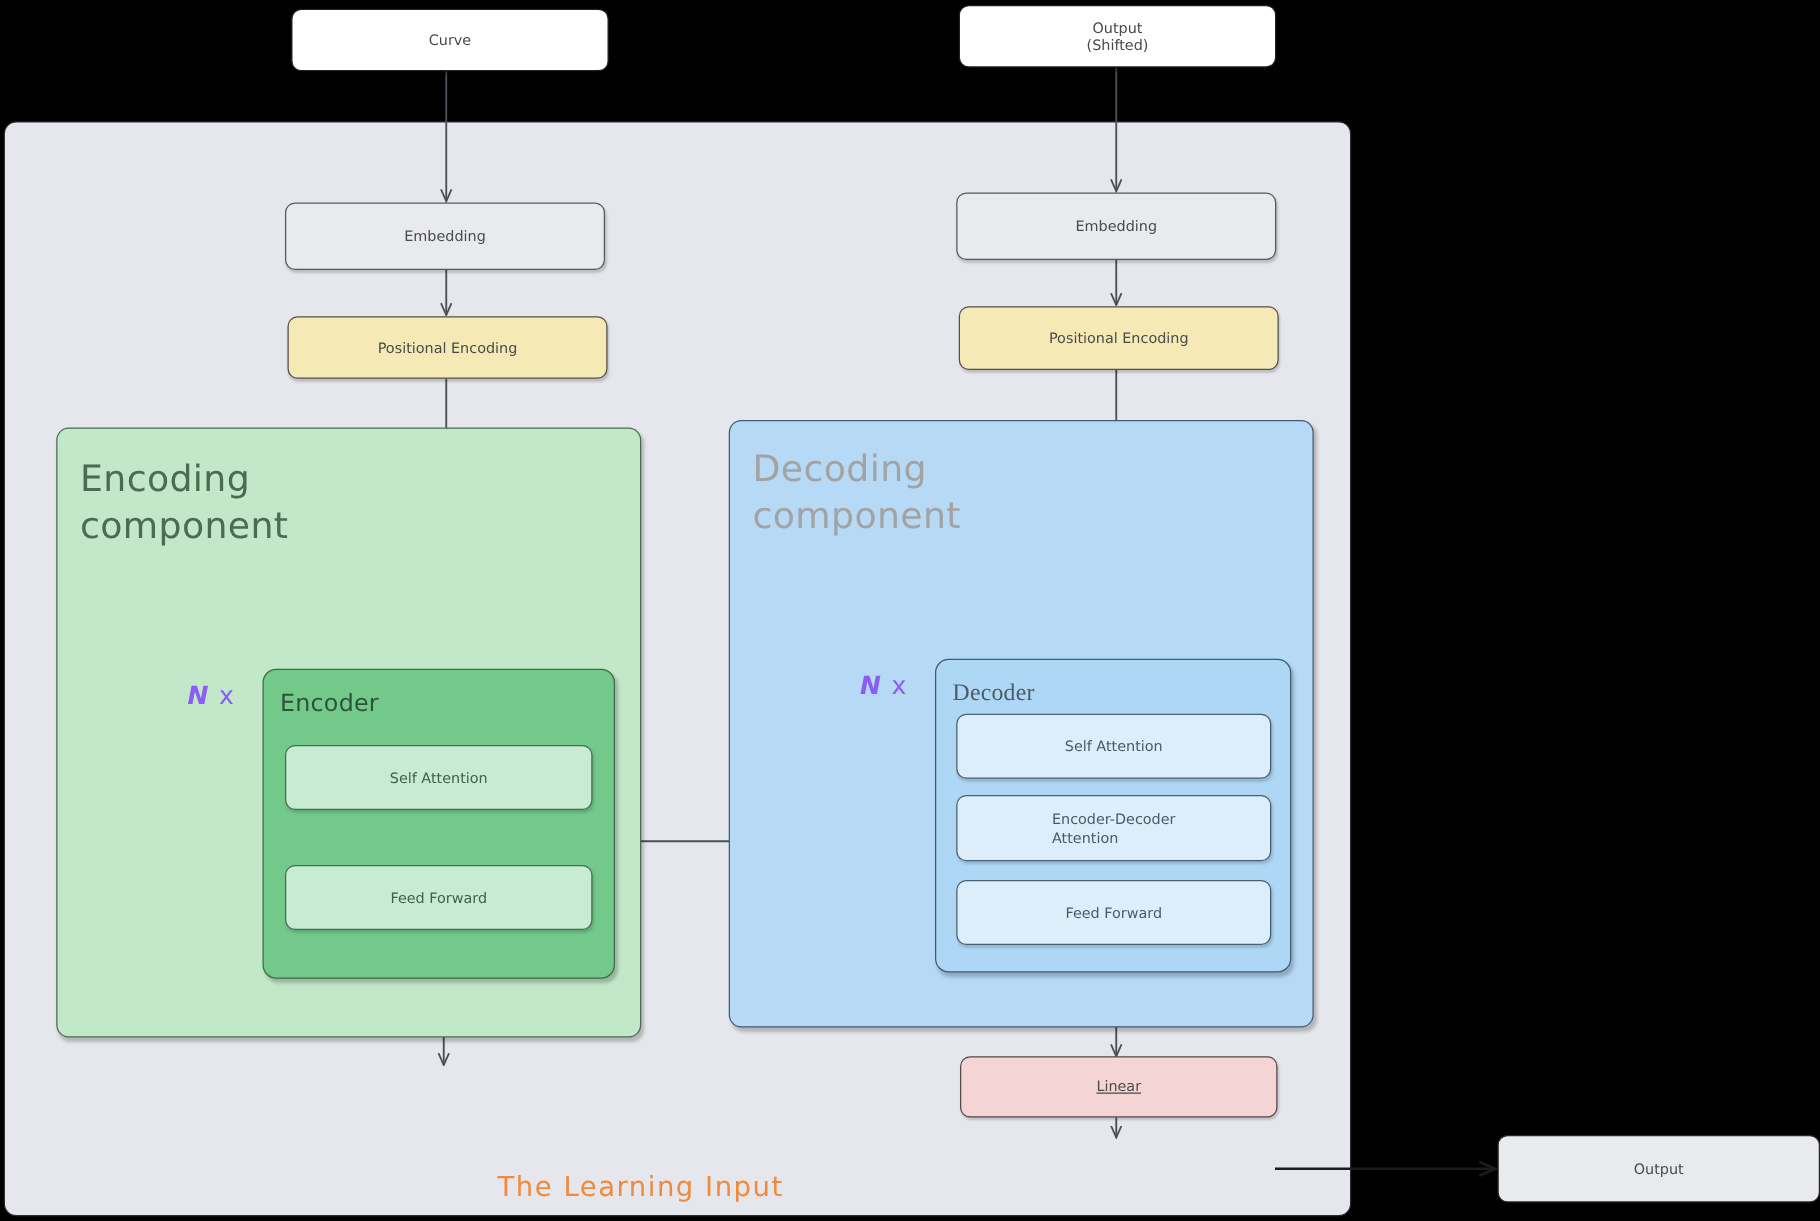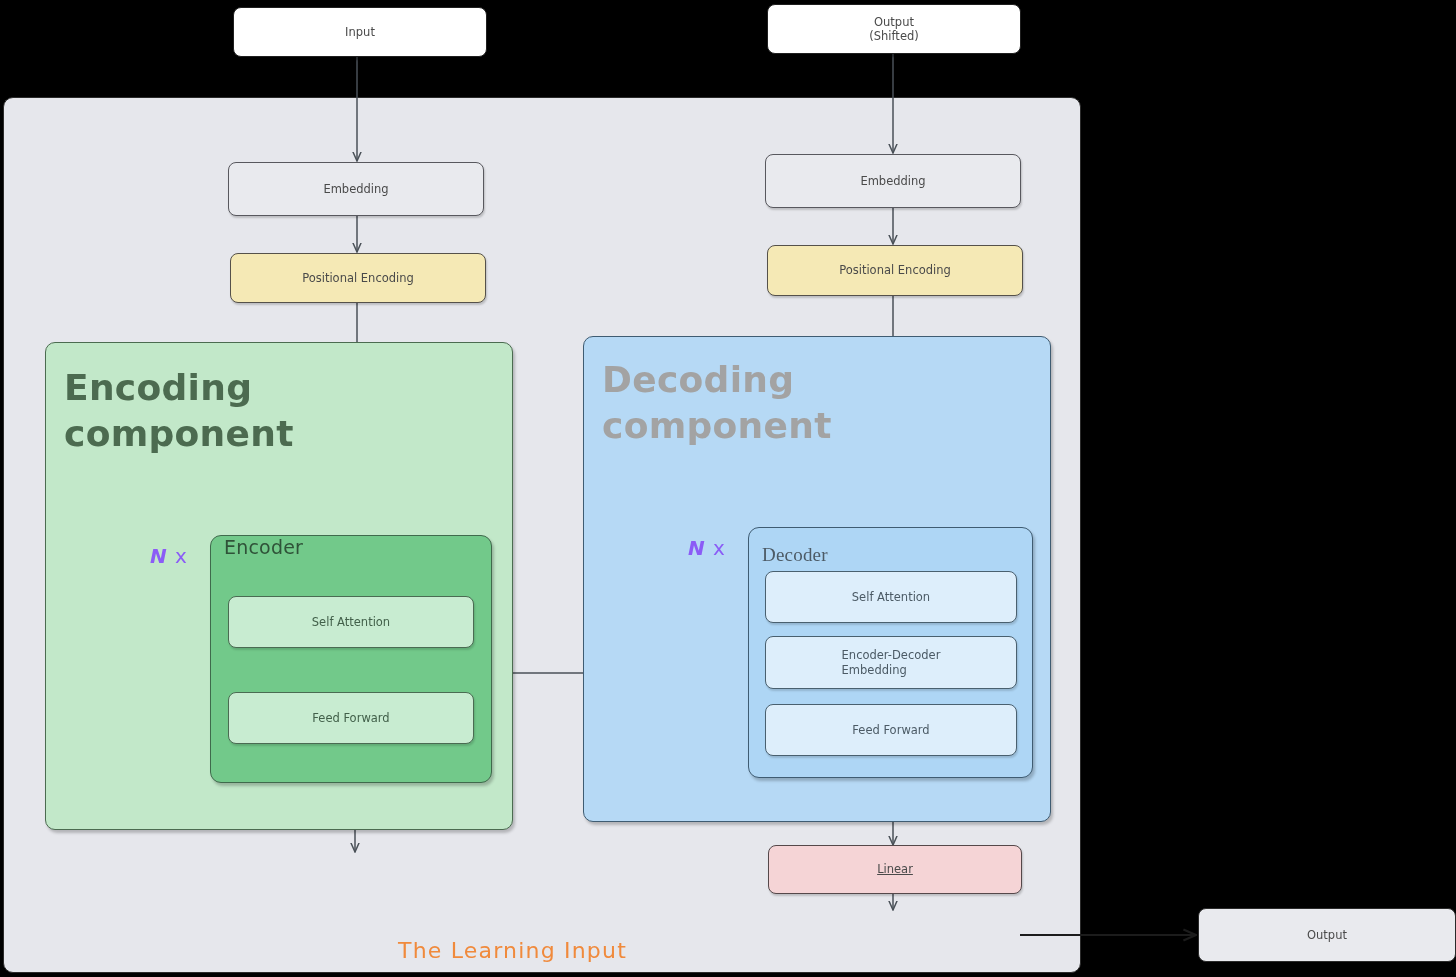--- a/index.html
+++ b/index.html
@@ -96,25 +96,24 @@
     border: 1.6px solid #4b6b50;
     box-shadow: 2px 3px 3px rgba(0,0,0,0.22);
   }
   .comp-decoding {
     background: #b6d9f5;
     border: 1.6px solid #3f5c72;
     box-shadow: 2px 3px 3px rgba(0,0,0,0.22);
   }
   .comp-title {
     position: absolute;
-    font-size: 36px;
+    font-size: 29px;
     line-height: 1.28;
     white-space: pre-line;
     letter-spacing: 0.3px;
-    font-weight: bold;
   }
   .comp-title-green { color: #4c6b50; }
   .comp-title-blue  { color: #a3a3a3; }
 
   
   .stack {
     position: absolute;
     box-sizing: border-box;
     border-radius: 11px;
   }
@@ -231,21 +230,21 @@
       <path d="M 893 778 L 893 845" marker-end="url(#arrow)"></path>
 
       <path d="M 893 894 L 893 910" marker-end="url(#arrow)"></path>
     </g>
 
     <g stroke="#1c1c1c" stroke-width="2" fill="none">
       <path d="M 1020 935 L 1196 935" marker-end="url(#arrow-dark)"></path>
     </g>
   </svg>
 
-  <div class="node node-white" style="left:233px; top:7px; width:254px; height:50px;">Input</div>
+  <div class="node node-white" style="left:233px; top:7px; width:254px; height:50px;">Curve</div>
 
   <div class="node node-white" style="left:767px; top:4px; width:254px; height:50px;">Output
 (Shifted)</div>
 
   <div class="node node-gray-term" style="left:1198px; top:908px; width:258px; height:54px;">Output</div>
 
   <div class="node node-gray" style="left:228px; top:162px; width:256px; height:54px;">Embedding</div>
 
   <div class="node node-yellow" style="left:230px; top:253px; width:256px; height:50px;">Positional Encoding</div>
 
@@ -258,21 +257,21 @@
   <div class="comp-title comp-title-green" style="left:64px; top:365px; width:330px;">Encoding
 component</div>
 
   <div class="nx-label" style="left:150px; top:544px;">
     <span class="nx-n">N</span>
     <span>x</span>
   </div>
 
   <div class="stack stack-encoder" style="left:210px; top:535px; width:282px; height:248px;"></div>
 
-  <div class="stack-label stack-label-green" style="left:224px; top:536px;">Encoder</div>
+  <div class="stack-label stack-label-green" style="left:224px; top:552px;">Encoder</div>
 
   <div class="sublayer sub-green" style="left:228px; top:596px; width:246px; height:52px;">Self Attention</div>
 
   <div class="sublayer sub-green" style="left:228px; top:692px; width:246px; height:52px;">Feed Forward</div>
 
   <div class="component comp-decoding" style="left:583px; top:336px; width:468px; height:486px;"></div>
 
   <div class="comp-title comp-title-blue" style="left:602px; top:357px; width:330px;">Decoding
 component</div>
 
@@ -281,21 +280,21 @@
     <span>x</span>
   </div>
 
   <div class="stack stack-decoder" style="left:748px; top:527px; width:285px; height:251px;"></div>
 
   <div class="stack-label stack-label-blue" style="left:762px; top:544px;">Decoder</div>
 
   <div class="sublayer sub-blue" style="left:765px; top:571px; width:252px; height:52px;">Self Attention</div>
 
   <div class="sublayer sub-blue" style="left:765px; top:636px; width:252px; height:53px;">Encoder-Decoder
-Embedding</div>
+Attention</div>
 
   <div class="sublayer sub-blue" style="left:765px; top:704px; width:252px; height:52px;">Feed Forward</div>
 
   <div class="node node-pink" style="left:768px; top:845px; width:254px; height:49px;text-decoration:underline;">Linear</div>
 
 
   <div id="watermark">The Learning Input</div>
 
 </div>
 

